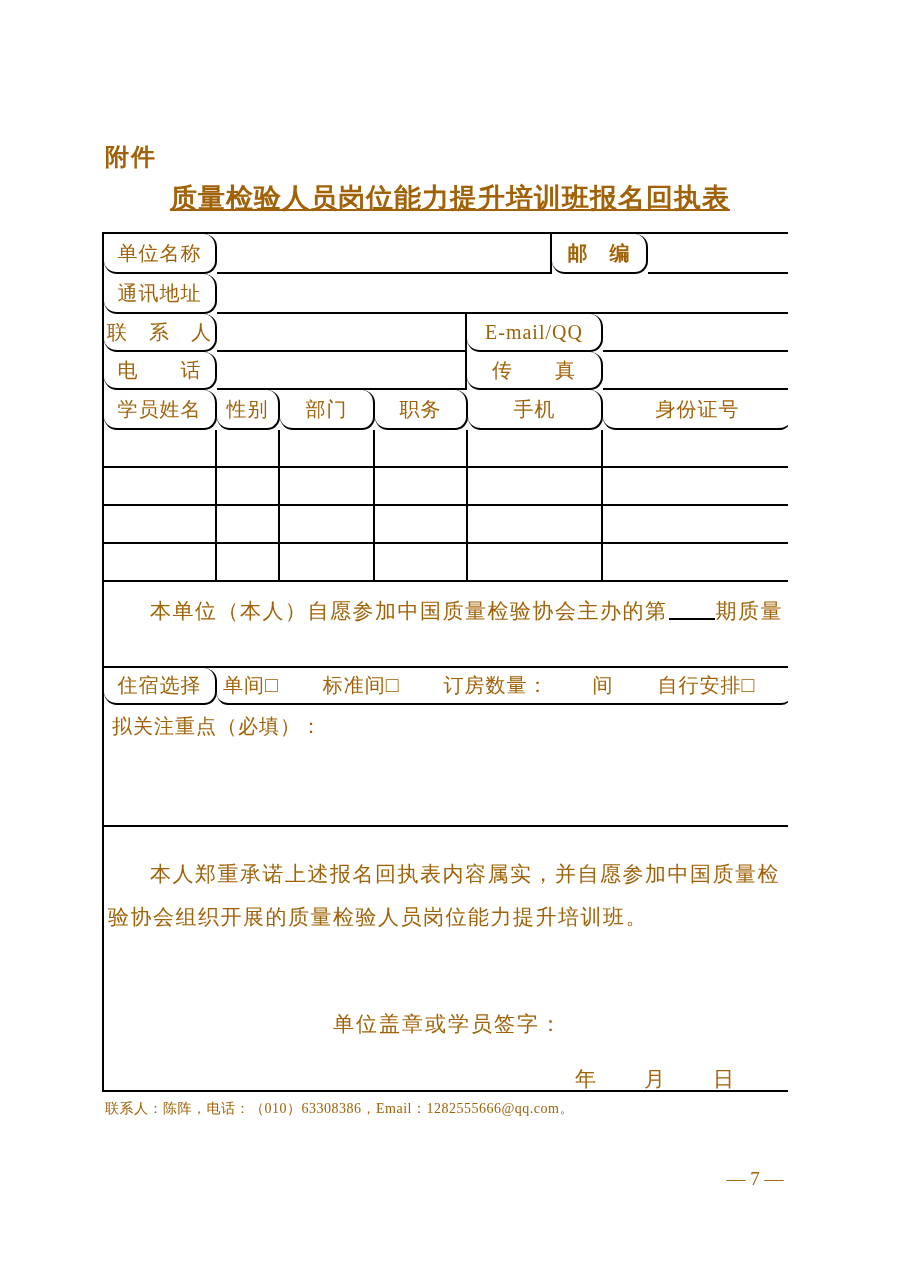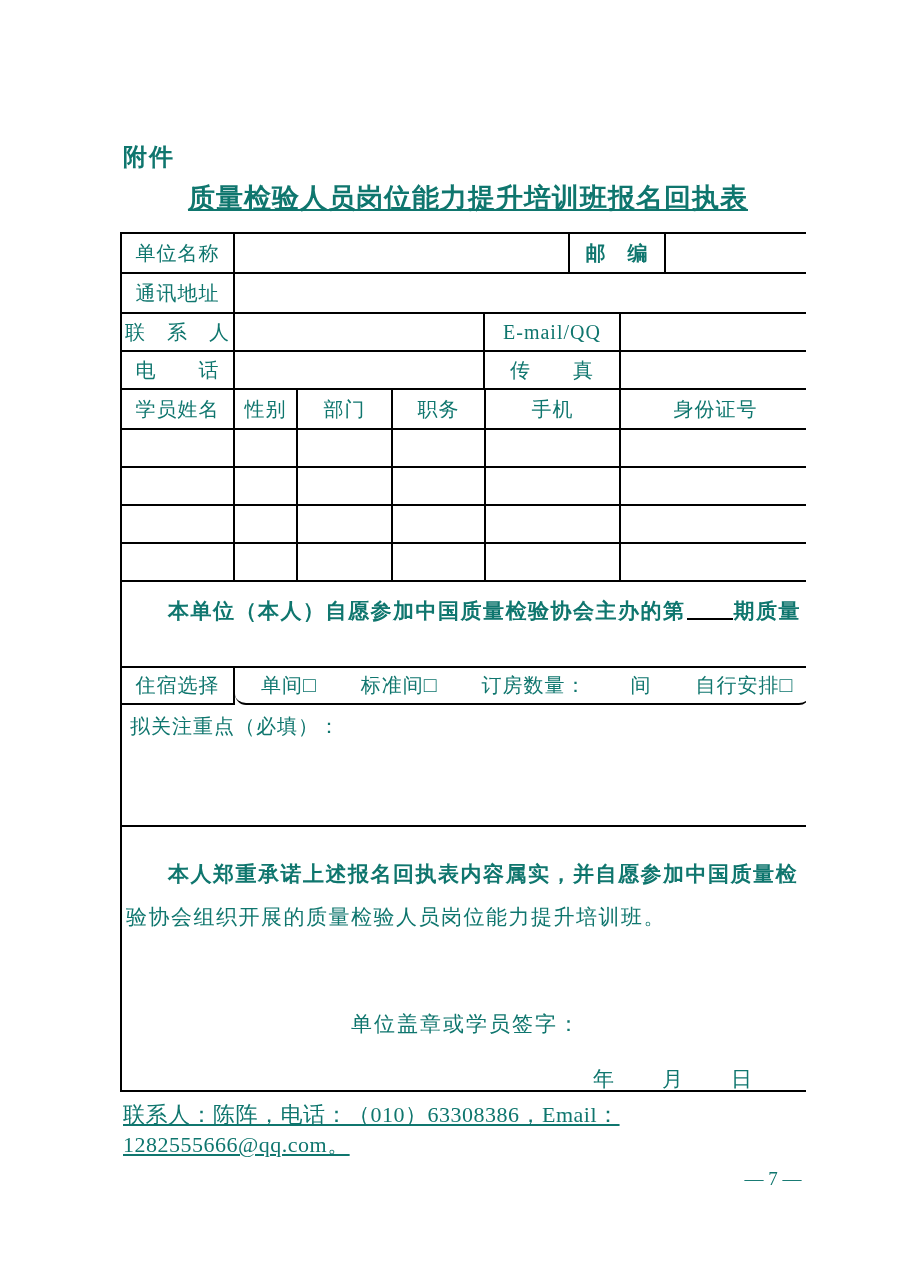--- a/index.html
+++ b/index.html
@@ -1,18 +1,18 @@
 <!DOCTYPE html>
 <html><head>
 <meta charset="utf-8">
 <style>
   html,body { margin:0; padding:0; background:#ffffff; }
   .page {
     position:relative; width:788px; height:1273px; background:#ffffff;
-    color:#0f766e; font-family:"Liberation Serif", serif; overflow:hidden;margin-left:18px;
+    color:#a16207; font-family:"Liberation Serif", serif; overflow:hidden;
   }
   .attachment {
     position:absolute; left:105px; top:141px;
     font-family:"Liberation Sans", sans-serif;
     font-size:24px; font-weight:bold; letter-spacing:2px;
   }
   .doc-title {
     position:absolute; left:0; top:180px; width:900px;
     text-align:center; font-family:"Liberation Sans", sans-serif;
     font-size:27px; font-weight:bold; letter-spacing:1px;text-decoration:underline;
@@ -22,45 +22,45 @@
     border:2px solid #000; box-sizing:border-box;
     font-size:20px;
   }
   .row { display:flex; }
   .cell {
     box-sizing:border-box; border-right:2px solid #000; border-bottom:2px solid #000;
     display:flex; align-items:center; overflow:hidden;
   }
   .cell.last { border-right:none; }
   .row.bottom .cell { border-bottom:none; }
-  .lbl { justify-content:center; text-align:center; letter-spacing:1px; }
+  .lbl { justify-content:center; text-align:center; letter-spacing:1px;border-radius:13px; }
   .blankcell { background:#fff; }
   .h40 { height:40px; } .h38 { height:38px; } .h37 { height:37px; }
   .h86 { height:86px; } .h122 { height:122px; } .h263 { height:263px; }
   .w113 { width:113px; } .w335 { width:335px; } .w96 { width:96px;font-weight:bold; } .w144 { width:144px; }
   .w575 { width:575px; } .w250 { width:250px; } .w136 { width:136px; } .w189 { width:189px; }
   .w63 { width:63px; } .w95 { width:95px; } .w93 { width:93px; } .w135 { width:135px; }
   .w688 { width:688px; }
   .block { display:block; }
   .para-cell { padding:8px 4px 0 4px; line-height:42px; font-size:21px; letter-spacing:1.5px; }
-  .para-line.indent { text-indent:42px;font-weight:bold; }
+  .para-line.indent { text-indent:42px; }
   .blank-underline {
     display:inline-block; width:46px; height:20px;
     border-bottom:2px solid #000; margin:0 1px -2px 1px;
   }
-  .accom-cell { padding-left:26px; font-size:20px; letter-spacing:1px;border-radius:11px; }
+  .accom-cell { padding-left:6px; font-size:20px; letter-spacing:1px;border-radius:11px; }
   .accom-item { margin-right:44px; white-space:nowrap; }
   .accom-item:last-child { margin-right:0; }
   .checkbox-glyph { font-size:21px; }
   .focus-cell { align-items:flex-start; padding:8px 8px 0 8px; letter-spacing:1px; }
   .commit-cell { padding:26px 4px 0 4px; line-height:43px; font-size:21px; letter-spacing:1.5px; }
   .signature-line { text-align:center; margin-top:64px; letter-spacing:2px; }
   .date-line { text-align:right; padding-right:52px; margin-top:12px; letter-spacing:2px; }
   .footer-contact {
-    position:absolute; left:105px; top:1100px; font-size:22px; letter-spacing:0.5px;text-decoration:underline;
+    position:absolute; left:105px; top:1100px; font-size:14px; letter-spacing:0.5px;
   }
   .page-number {
     position:absolute; left:700px; top:1168px; width:110px;
     text-align:center; font-size:19px;
   }
 </style>
 </head>
 <body>
 
 <div class="page">

